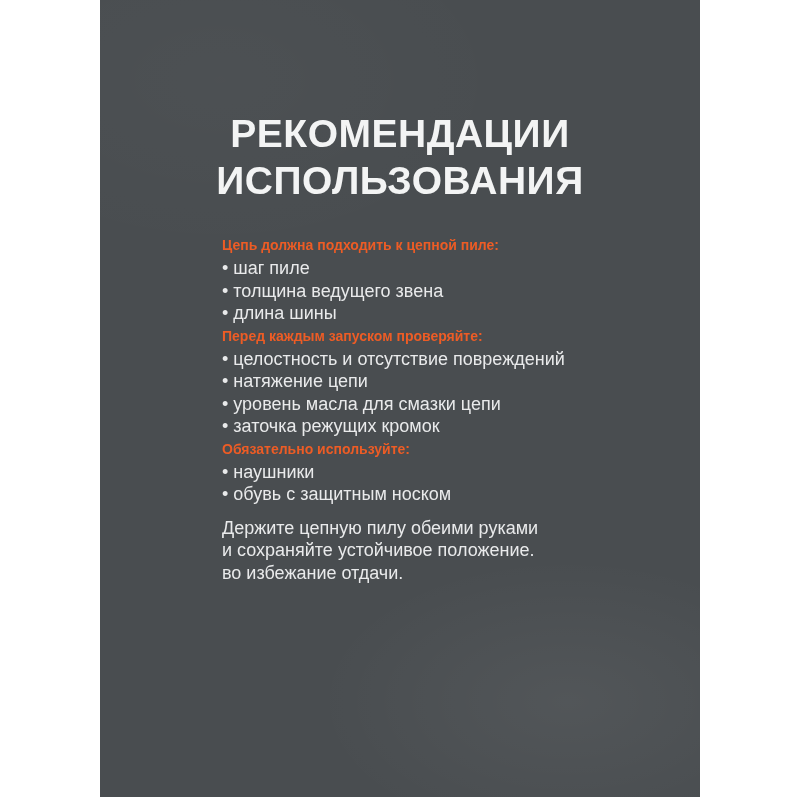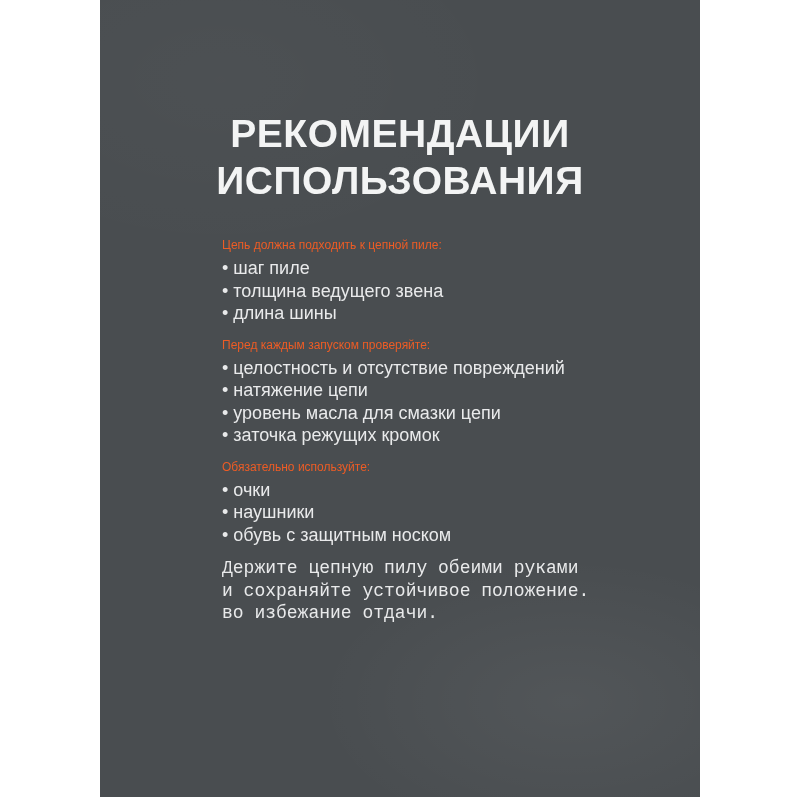--- a/index.html
+++ b/index.html
@@ -31,33 +31,33 @@
     letter-spacing: 0.5px;
   }
   .content {
     padding-left: 122px;
     padding-right: 30px;
     margin-top: 30px;
     color: #e9eaeb;
     font-size: 18px;
     line-height: 22.5px;
   }
-  .section { margin-top: 9px; }
+  .section { }
   .section:first-child { margin-top: 0; }
   .section-heading {
     color: #ed5c25;
-    font-weight: 400;
-    font-size: 12px;
+    font-weight: 700;
+    font-size: 14px;
     line-height: 23px;
   }
   ul.bullets { list-style: none; margin: 0; padding: 0; }
   ul.bullets li { line-height: 22.5px; }
   ul.bullets li::before { content: "\2022\00a0"; color: #e9eaeb; }
   .footer-text { margin-top: 11px; }
-  .footer-text div { line-height: 22.5px; font-family: Liberation Mono, monospace; }
+  .footer-text div { line-height: 22.5px; }
 </style>
 </head>
 <body>
 
 <div class="stage">
   <div class="card">
 
     <h1 class="title">РЕКОМЕНДАЦИИ ИСПОЛЬЗОВАНИЯ</h1>
 
     <div class="content">
@@ -77,21 +77,20 @@
             <li>целостность и отсутствие повреждений</li>
             <li>натяжение цепи</li>
             <li>уровень масла для смазки цепи</li>
             <li>заточка режущих кромок</li>
           </ul>
       </div>
 
       <div class="section">
         <div class="section-heading">Обязательно используйте:</div>
         <ul class="bullets">
-            <li>очки</li>
             <li>наушники</li>
             <li>обувь с защитным носком</li>
           </ul>
       </div>
 
       <div class="footer-text">
         <div>Держите цепную пилу обеими руками</div>
         <div>и сохраняйте устойчивое положение.</div>
         <div>во избежание отдачи.</div>
       </div>

